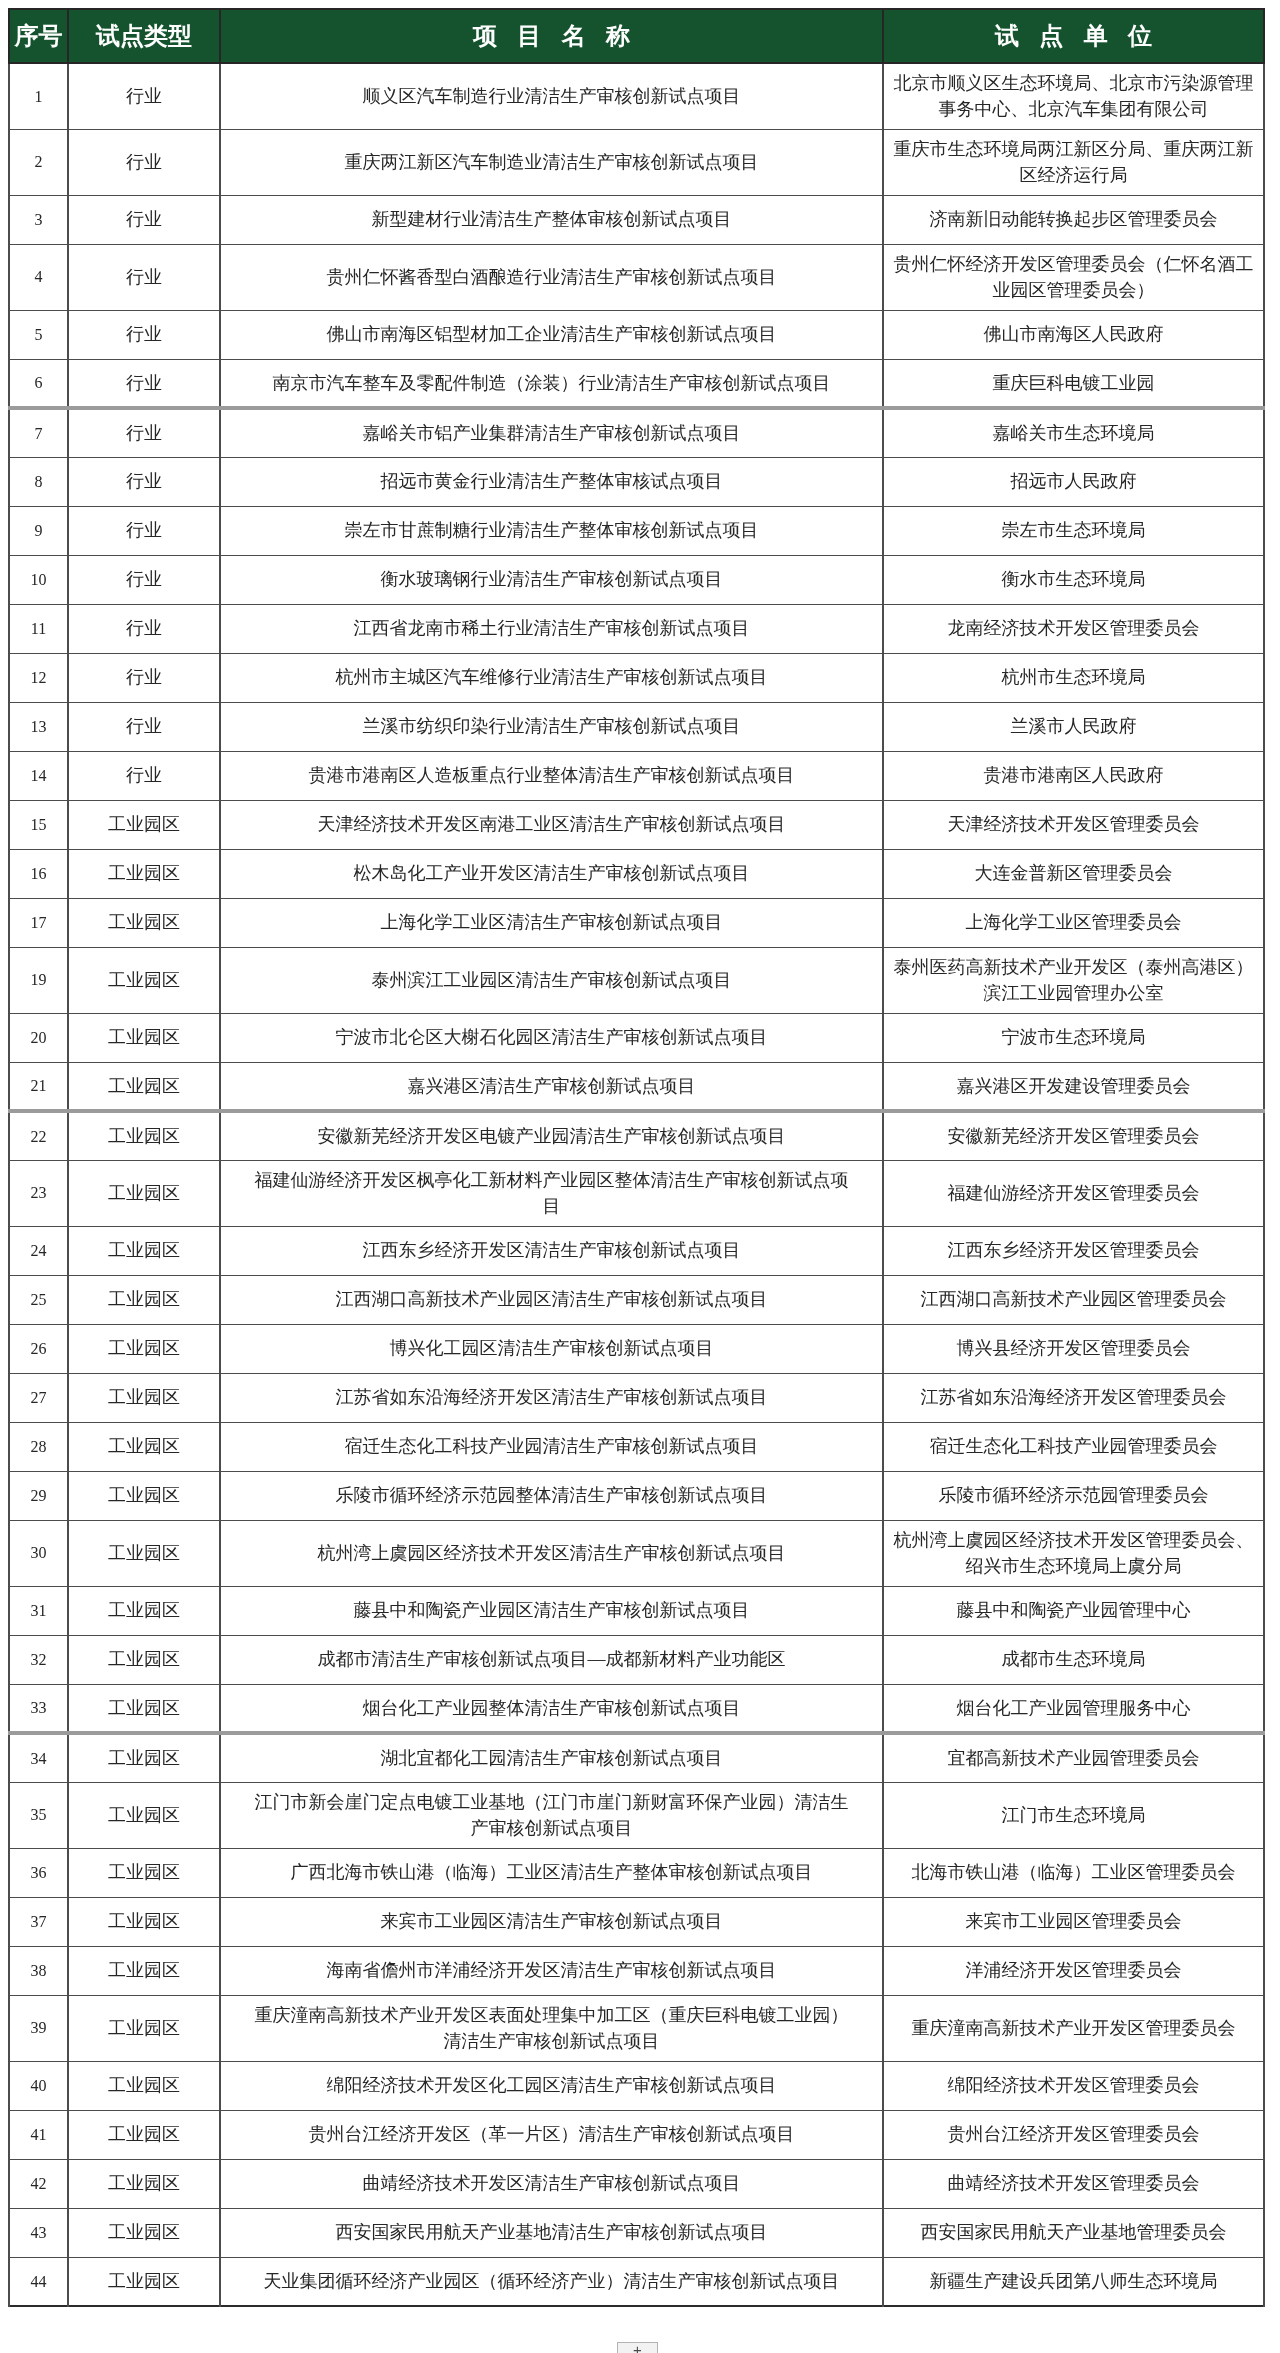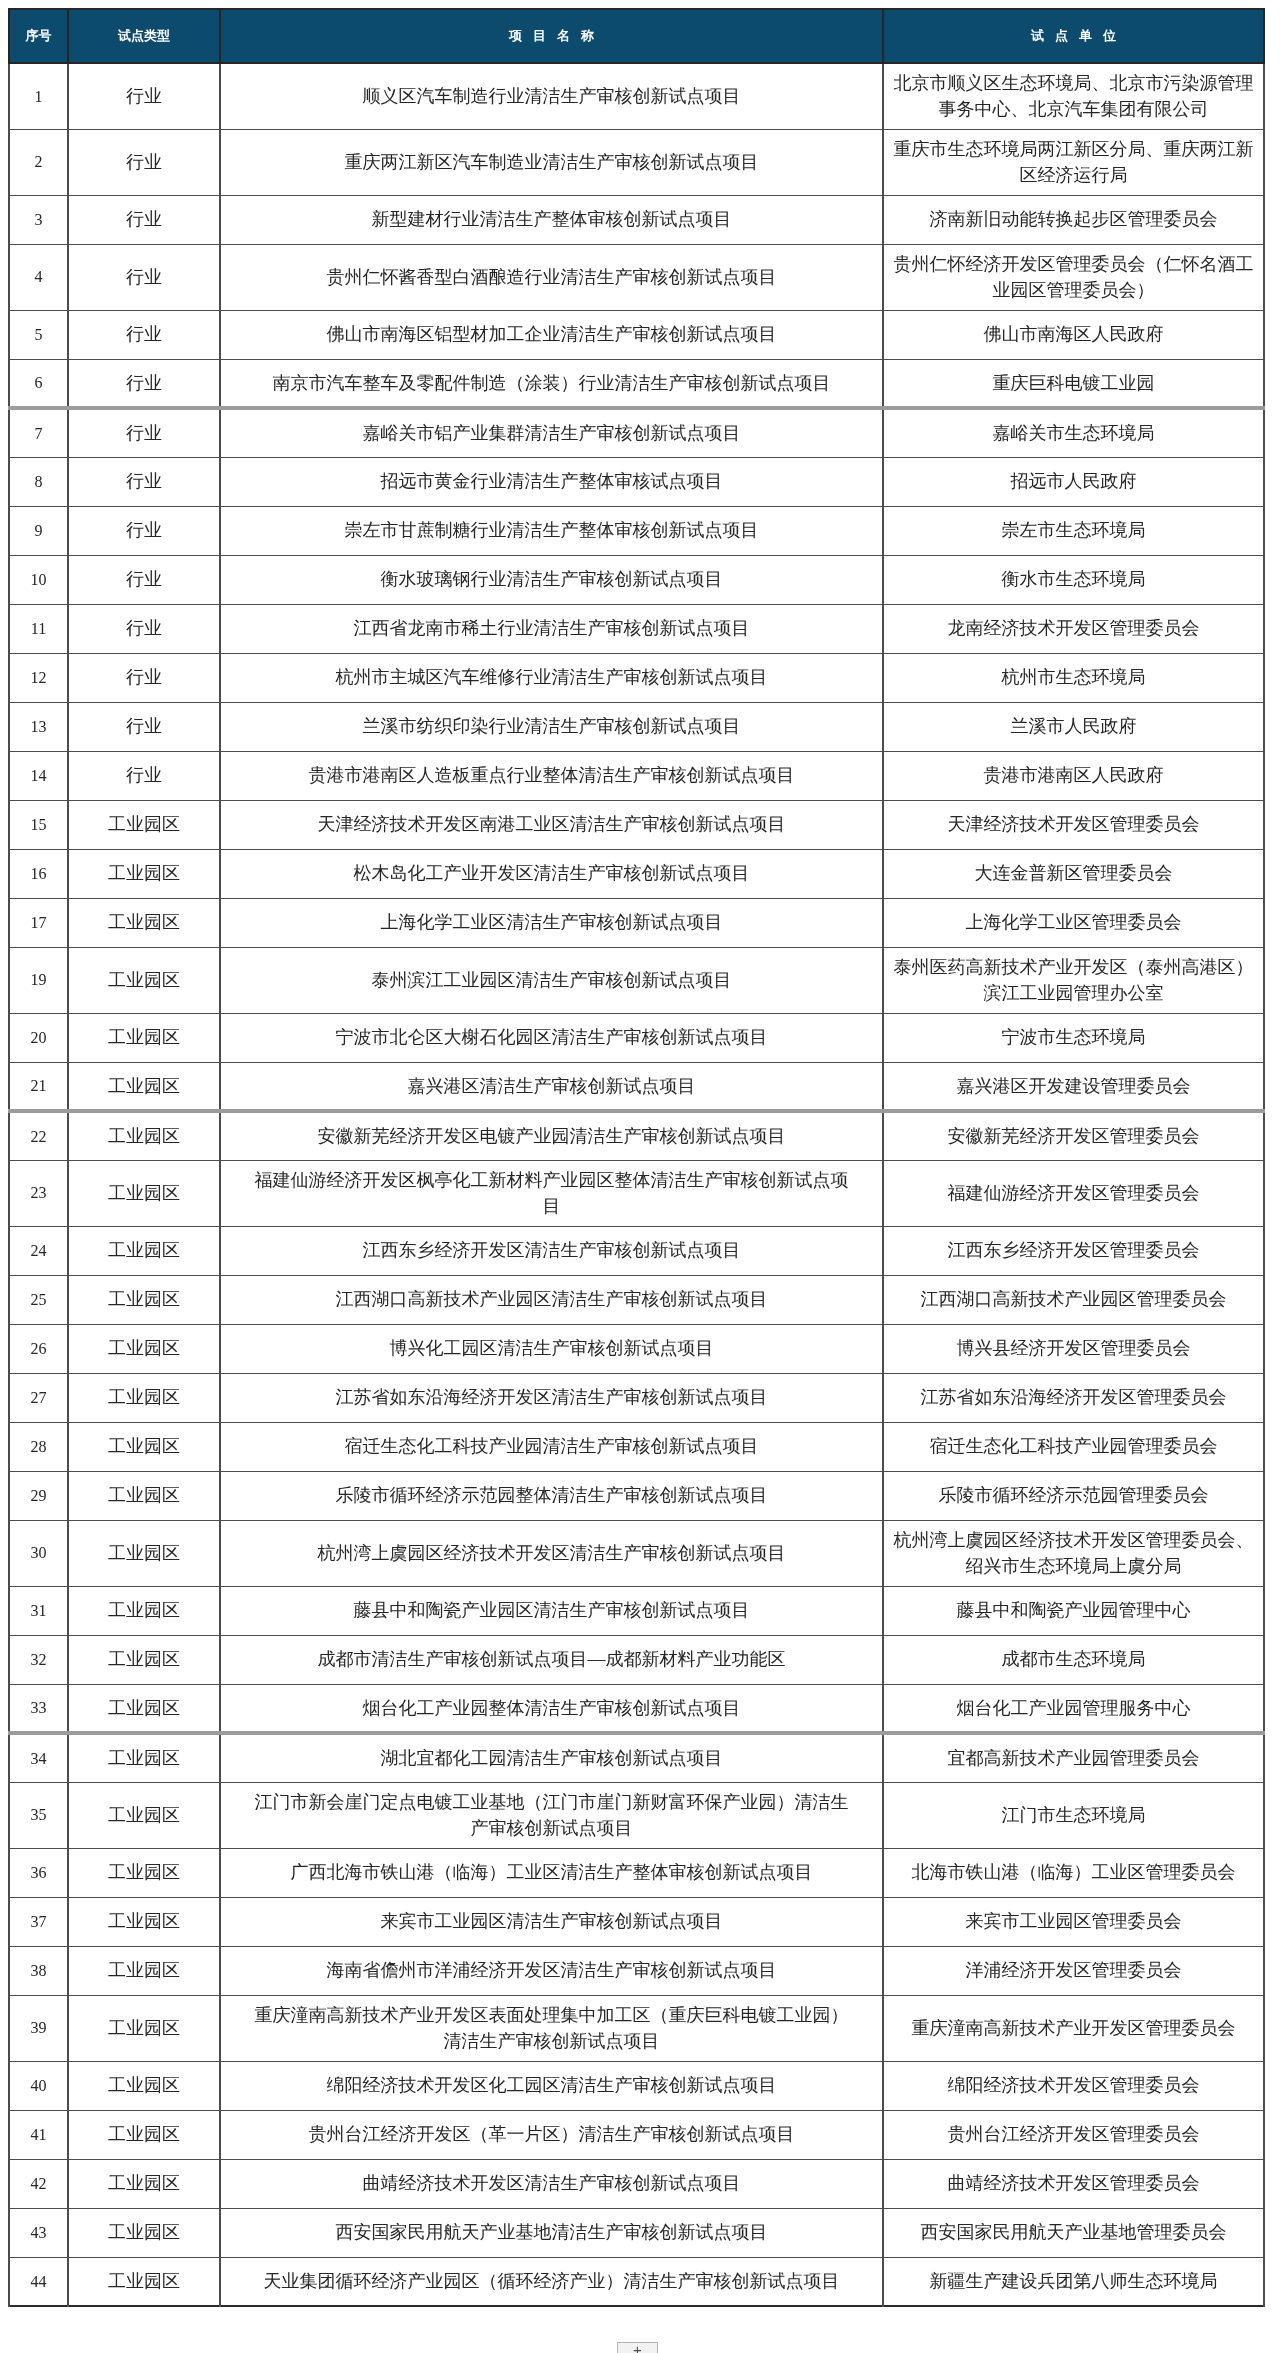--- a/index.html
+++ b/index.html
@@ -6,23 +6,23 @@
   body{
     width:1280px;height:2353px;background:#ffffff;position:relative;overflow:hidden;
     font-family:"Liberation Serif","DejaVu Serif",serif;
   }
   table{
     position:absolute;left:8px;top:8px;width:1255px;
     border-collapse:collapse;table-layout:fixed;background:#fff;
     border:2px solid #2b2b2b;
   }
   th{
-    background:#0c4a6e;color:#ffffff;
+    background:#14532d;color:#ffffff;
     font-family:"Liberation Sans","DejaVu Sans",sans-serif;
-    font-weight:bold;font-size:13px;height:50px;
+    font-weight:bold;font-size:24px;height:50px;
     border:2px solid #262626;text-align:center;vertical-align:middle;
   }
   th.spread{letter-spacing:0.85em;text-indent:0.85em;}
   td{
     border:1px solid #4c4c4c;border-left-width:2px;border-right-width:2px;
     text-align:center;vertical-align:middle;
     font-size:18px;color:#262626;line-height:1.45;padding:3px 10px;
     word-break:break-all;
   }
   tr.body-row{height:49px;}

